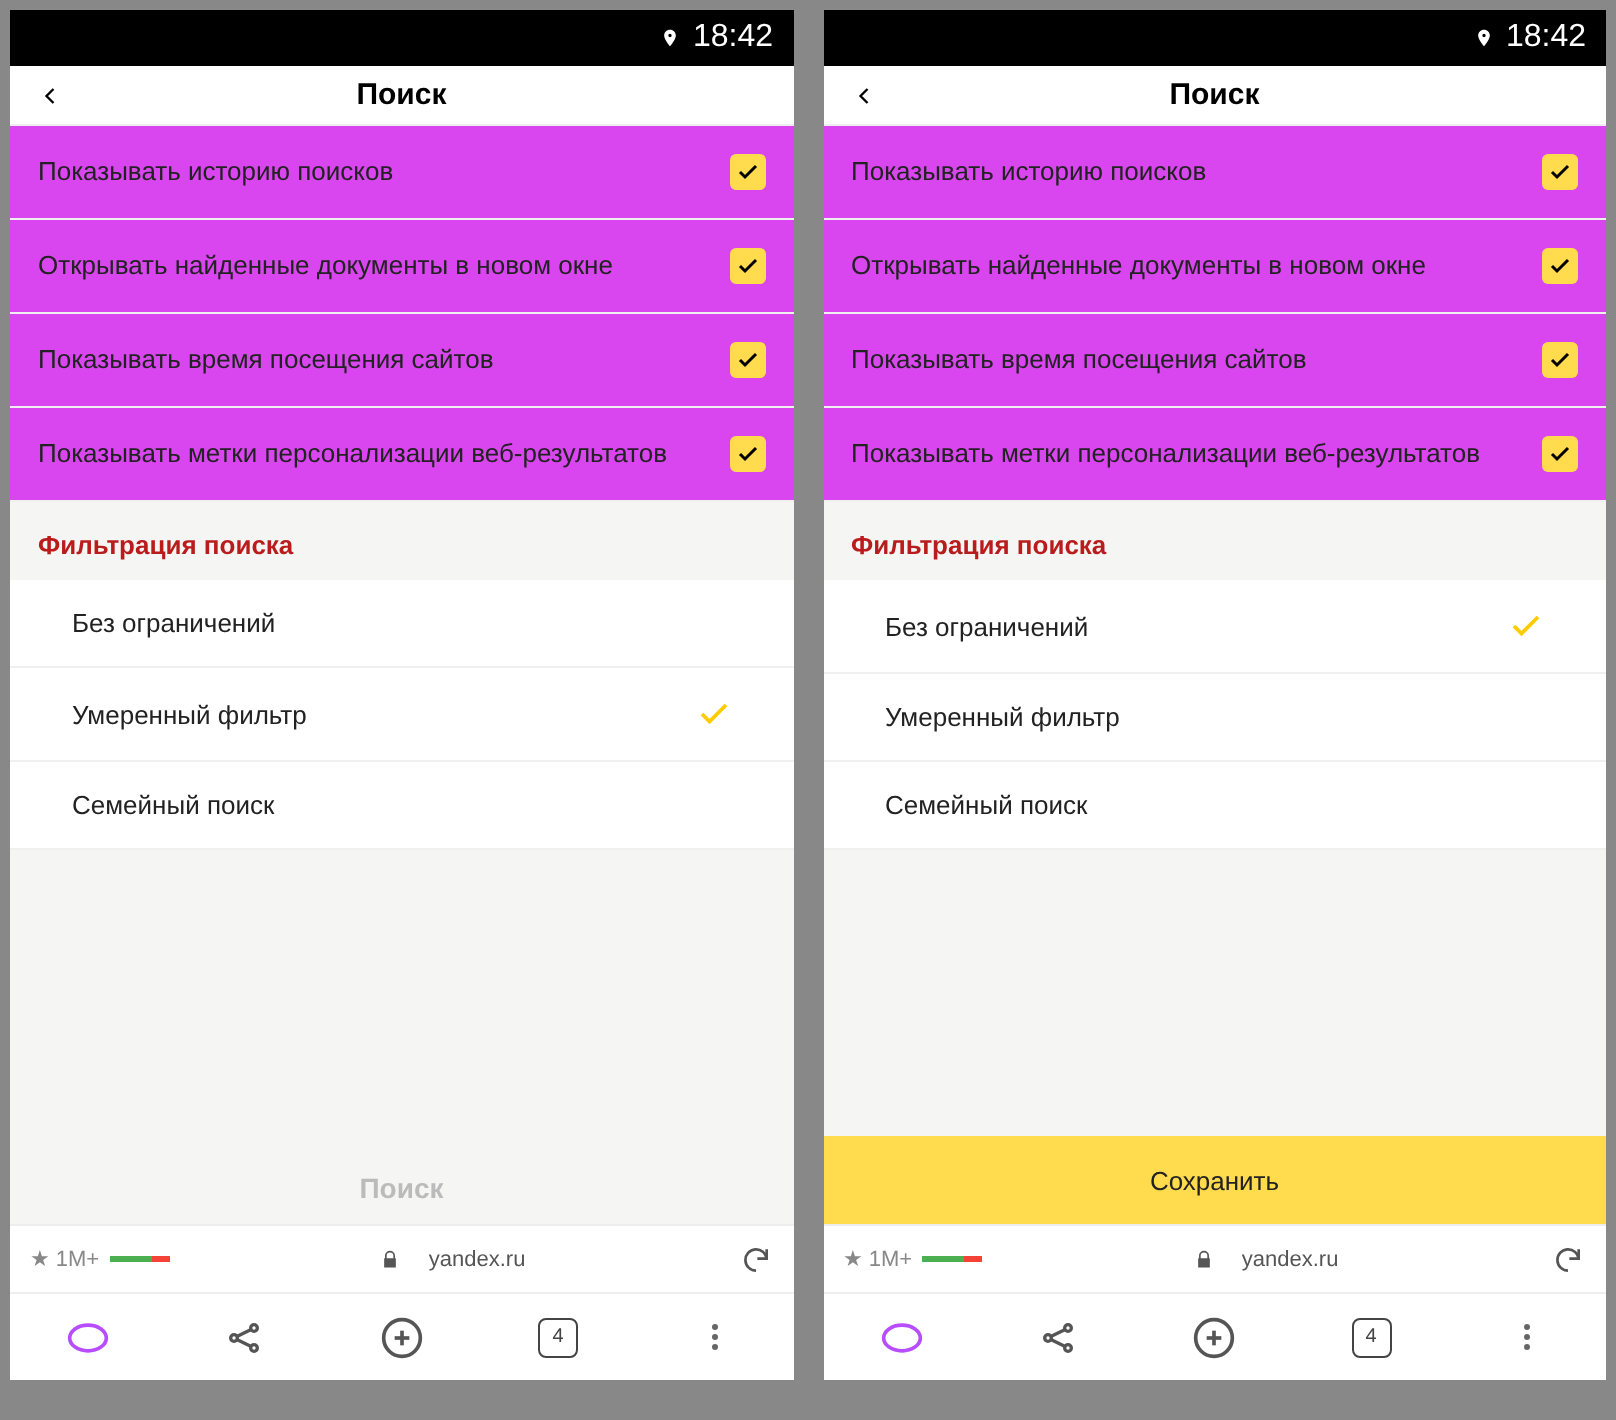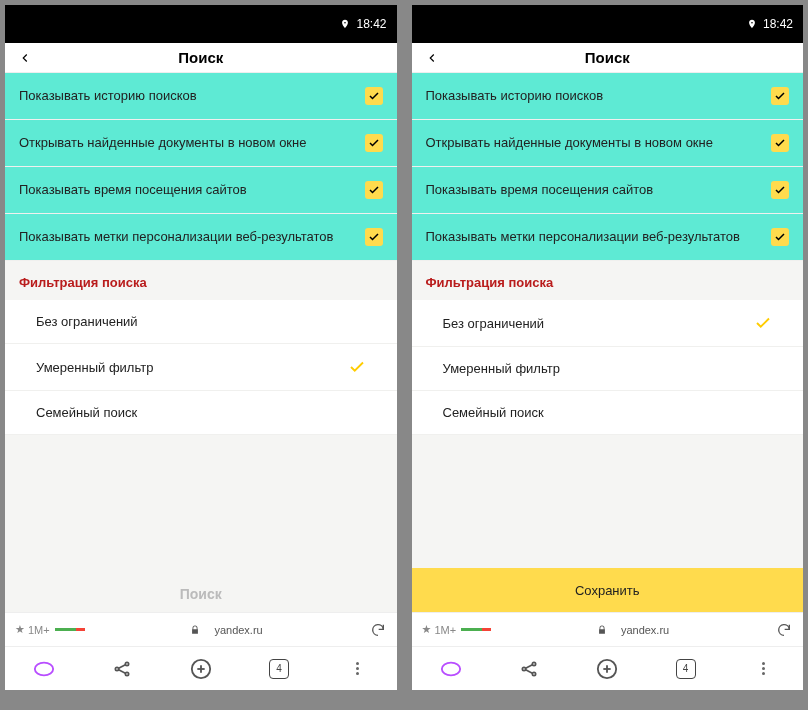--- a/index.html
+++ b/index.html
@@ -1,24 +1,24 @@
 <!DOCTYPE html>
 <html><head>
 <meta charset="utf-8">
 <style>
 *{box-sizing:border-box;margin:0;padding:0;font-family:Arial,sans-serif}
 body{background:#888;width:808px;height:710px;display:flex;gap:15px;padding:5px 5px 20px 5px}
 .phone{flex:1;background:#000;display:flex;flex-direction:column;overflow:hidden}
-.statusbar{height:38px;background:#000;color:#fff;display:flex;justify-content:flex-end;align-items:center;padding:0 10px;font-size:12px;gap:6px}
+.statusbar{height:28px;background:#000;color:#fff;display:flex;justify-content:flex-end;align-items:center;padding:0 10px;font-size:16px;gap:6px}
 .pin{width:10px;height:10px}
 .content{flex:1;background:#f5f5f3;display:flex;flex-direction:column}
 .header{height:30px;background:#fff;display:flex;align-items:center;position:relative;border-bottom:1px solid #eee}
 .back{width:40px;height:46px;display:flex;align-items:center;justify-content:center}
 .title{position:absolute;left:0;right:0;text-align:center;font-size:15px;font-weight:bold;pointer-events:none}
-.row{background:#5eead4;display:flex;align-items:center;padding:14px 14px;border-bottom:1px solid #f0f0ee;font-size:13px;color:#222}
+.row{background:#d946ef;display:flex;align-items:center;padding:14px 14px;border-bottom:1px solid #f0f0ee;font-size:13px;color:#222}
 .row .lbl{flex:1;line-height:1.35}
 .cbox{width:18px;height:18px;background:#ffdb4d;border-radius:3px;display:flex;align-items:center;justify-content:center;flex-shrink:0}
 .cbox svg{width:12px;height:12px}
 .sect{background:#f5f5f3;padding:14px 14px 10px;font-size:13px;font-weight:bold;color:#b91c1c}
 .radio{background:#fff;display:flex;align-items:center;padding:14px 31px;border-bottom:1px solid #f0f0ee;font-size:13px;color:#222}
 .radio .lbl{flex:1}
 .tick{width:18px;height:18px;display:none;align-items:center;justify-content:center}
 .tick.on{display:flex}
 .tick svg{width:18px;height:18px}
 .spacer{flex:1;background:#f5f5f3;display:flex;align-items:flex-end;justify-content:center;padding-bottom:10px}

